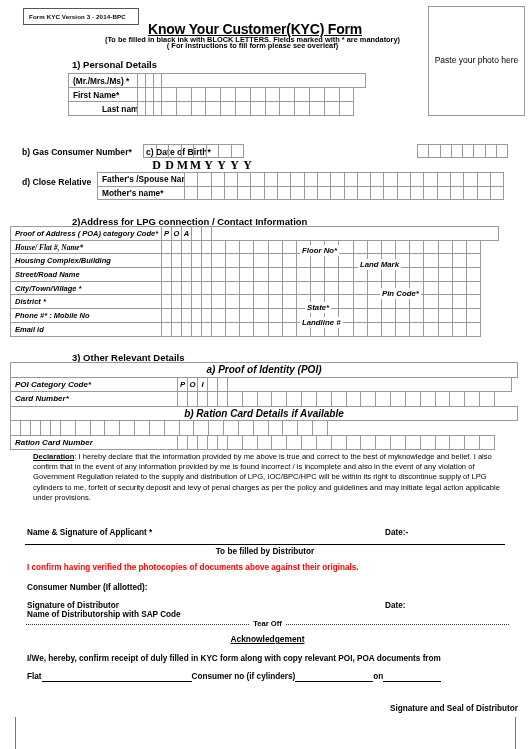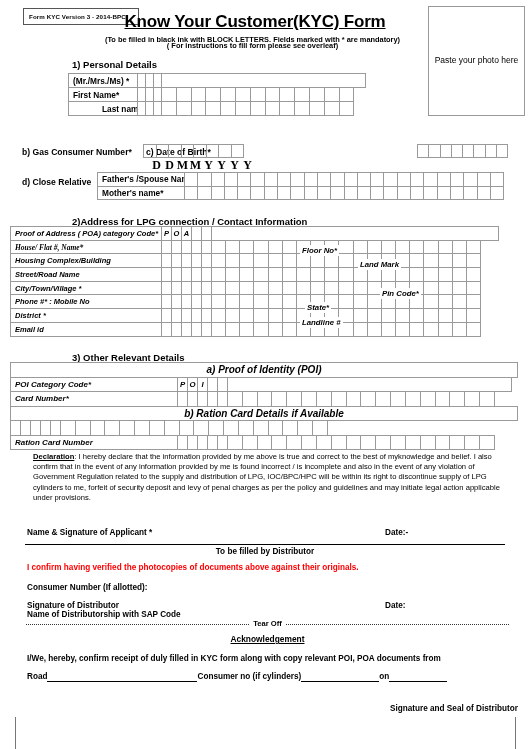--- a/index.html
+++ b/index.html
@@ -24,23 +24,23 @@
     font-size: 6.2px;
     font-weight: bold;
     display: flex; align-items: center;
     padding-left: 5px;
     box-sizing: border-box;
     letter-spacing: .1px;
   }
 
   
   #form-title {
-    left: 95px; top: 12px; width: 320px;
+    left: 95px; top: 21px; width: 320px;
     text-align: center;
-    font-size: 17px; font-weight: bold;
+    font-size: 14px; font-weight: bold;
     text-decoration: underline;
     letter-spacing: -.2px;
   }
   #subtitle-1 {
     left: 65px; top: 35px; width: 375px;
     text-align: center;
     font-size: 7.4px; font-weight: bold;
   }
   #subtitle-2 {
     left: 65px; top: 41px; width: 375px;
@@ -433,48 +433,48 @@
       <div class="cell" style="width: 15.1684px; height: 14.7px;"></div>
       <div class="cell" style="width: 15.1684px; height: 14.7px;"></div>
       <div class="cell" style="width: 15.1684px; height: 14.7px;"></div>
       <div class="cell" style="width: 15.1684px; height: 14.7px;"></div>
       <div class="cell" style="width: 15.1684px; height: 14.7px;"></div>
       <div class="cell" style="width: 15.1684px; height: 14.7px;"></div>
       <div class="cell" style="width: 15.1684px; height: 14.7px;"></div>
       <div class="cell" style="width: 15.1684px; height: 14.7px;"></div>
     </div>
     <div class="gridrow">
+      <div class="lblcell" style="width: 152px; height: 14.7px;">District *</div>
+      <div class="cell" style="width: 11px; height: 14.7px;"></div>
+      <div class="cell" style="width: 11px; height: 14.7px;"></div>
+      <div class="cell" style="width: 11px; height: 14.7px;"></div>
+      <div class="cell" style="width: 11px; height: 14.7px;"></div>
+      <div class="cell" style="width: 11px; height: 14.7px;"></div>
+      <div class="cell" style="width: 15.1684px; height: 14.7px;"></div>
+      <div class="cell" style="width: 15.1684px; height: 14.7px;"></div>
+      <div class="cell" style="width: 15.1684px; height: 14.7px;"></div>
+      <div class="cell" style="width: 15.1684px; height: 14.7px;"></div>
+      <div class="cell" style="width: 15.1684px; height: 14.7px;"></div>
+      <div class="cell" style="width: 15.1684px; height: 14.7px;"></div>
+      <div class="cell" style="width: 15.1684px; height: 14.7px;"></div>
+      <div class="cell" style="width: 15.1684px; height: 14.7px;"></div>
+      <div class="cell" style="width: 15.1684px; height: 14.7px;"></div>
+      <div class="cell" style="width: 15.1684px; height: 14.7px;"></div>
+      <div class="cell" style="width: 15.1684px; height: 14.7px;"></div>
+      <div class="cell" style="width: 15.1684px; height: 14.7px;"></div>
+      <div class="cell" style="width: 15.1684px; height: 14.7px;"></div>
+      <div class="cell" style="width: 15.1684px; height: 14.7px;"></div>
+      <div class="cell" style="width: 15.1684px; height: 14.7px;"></div>
+      <div class="cell" style="width: 15.1684px; height: 14.7px;"></div>
+      <div class="cell" style="width: 15.1684px; height: 14.7px;"></div>
+      <div class="cell" style="width: 15.1684px; height: 14.7px;"></div>
+      <div class="cell" style="width: 15.1684px; height: 14.7px;"></div>
+    </div>
+    <div class="gridrow">
       <div class="lblcell" style="width: 152px; height: 14.7px;">Phone #* :    Mobile No</div>
-      <div class="cell" style="width: 11px; height: 14.7px;"></div>
-      <div class="cell" style="width: 11px; height: 14.7px;"></div>
-      <div class="cell" style="width: 11px; height: 14.7px;"></div>
-      <div class="cell" style="width: 11px; height: 14.7px;"></div>
-      <div class="cell" style="width: 11px; height: 14.7px;"></div>
-      <div class="cell" style="width: 15.1684px; height: 14.7px;"></div>
-      <div class="cell" style="width: 15.1684px; height: 14.7px;"></div>
-      <div class="cell" style="width: 15.1684px; height: 14.7px;"></div>
-      <div class="cell" style="width: 15.1684px; height: 14.7px;"></div>
-      <div class="cell" style="width: 15.1684px; height: 14.7px;"></div>
-      <div class="cell" style="width: 15.1684px; height: 14.7px;"></div>
-      <div class="cell" style="width: 15.1684px; height: 14.7px;"></div>
-      <div class="cell" style="width: 15.1684px; height: 14.7px;"></div>
-      <div class="cell" style="width: 15.1684px; height: 14.7px;"></div>
-      <div class="cell" style="width: 15.1684px; height: 14.7px;"></div>
-      <div class="cell" style="width: 15.1684px; height: 14.7px;"></div>
-      <div class="cell" style="width: 15.1684px; height: 14.7px;"></div>
-      <div class="cell" style="width: 15.1684px; height: 14.7px;"></div>
-      <div class="cell" style="width: 15.1684px; height: 14.7px;"></div>
-      <div class="cell" style="width: 15.1684px; height: 14.7px;"></div>
-      <div class="cell" style="width: 15.1684px; height: 14.7px;"></div>
-      <div class="cell" style="width: 15.1684px; height: 14.7px;"></div>
-      <div class="cell" style="width: 15.1684px; height: 14.7px;"></div>
-      <div class="cell" style="width: 15.1684px; height: 14.7px;"></div>
-    </div>
-    <div class="gridrow">
-      <div class="lblcell" style="width: 152px; height: 14.7px;">District *</div>
       <div class="cell" style="width: 11px; height: 14.7px;"></div>
       <div class="cell" style="width: 11px; height: 14.7px;"></div>
       <div class="cell" style="width: 11px; height: 14.7px;"></div>
       <div class="cell" style="width: 11px; height: 14.7px;"></div>
       <div class="cell" style="width: 11px; height: 14.7px;"></div>
       <div class="cell" style="width: 15.1684px; height: 14.7px;"></div>
       <div class="cell" style="width: 15.1684px; height: 14.7px;"></div>
       <div class="cell" style="width: 15.1684px; height: 14.7px;"></div>
       <div class="cell" style="width: 15.1684px; height: 14.7px;"></div>
       <div class="cell" style="width: 15.1684px; height: 14.7px;"></div>
@@ -635,17 +635,17 @@
 
 <div class="pos" id="tearoff">
   <span class="dots"></span>
   <span class="tear-text">Tear Off</span>
   <span class="dots"></span>
 </div>
 
 <div class="pos" id="ack-head">Acknowledgement</div>
 <div class="pos" id="ack-line">I/We, hereby, confirm receipt of duly filled in KYC form along with copy relevant POI, POA documents from</div>
 <div class="pos" id="ack-fields">
-  <span>Road</span><span class="blank" style="width:150px;">&nbsp;</span><span>Consumer no (if cylinders)</span><span class="blank" style="width:78px;">&nbsp;</span><span>on</span><span class="blank" style="width:58px;">&nbsp;</span>
+  <span>Flat</span><span class="blank" style="width:150px;">&nbsp;</span><span>Consumer no (if cylinders)</span><span class="blank" style="width:78px;">&nbsp;</span><span>on</span><span class="blank" style="width:58px;">&nbsp;</span>
 </div>
 <div class="pos" id="seal-label">Signature and Seal of Distributor</div>
 <div class="pos" id="seal-box-left"></div>
 <div class="pos" id="seal-box-right"></div>
 
 </body></html>

